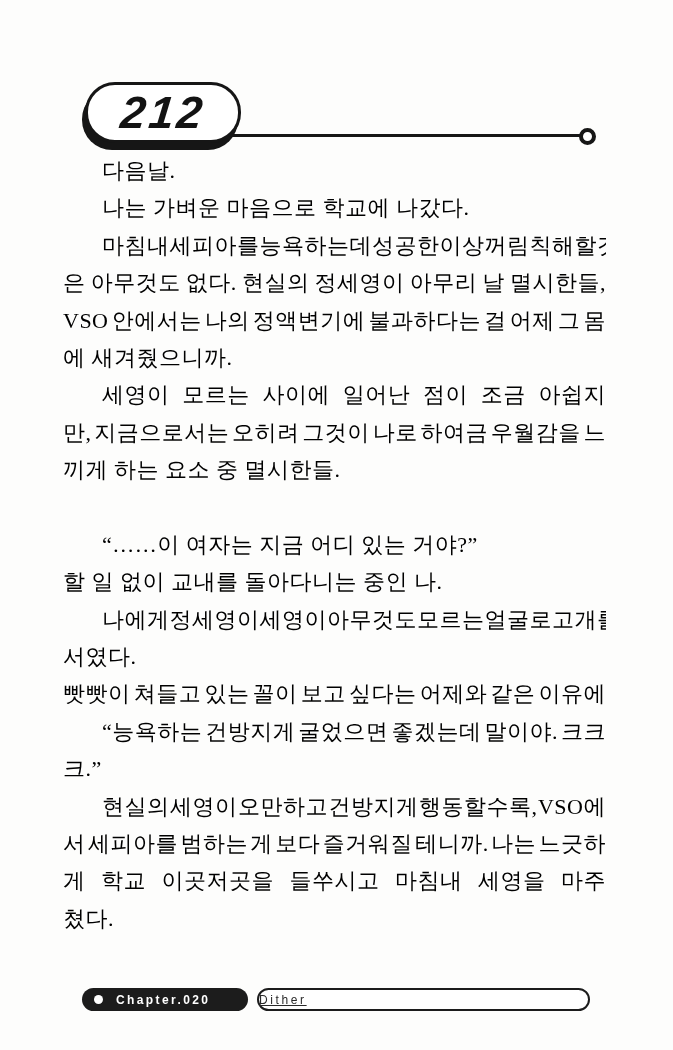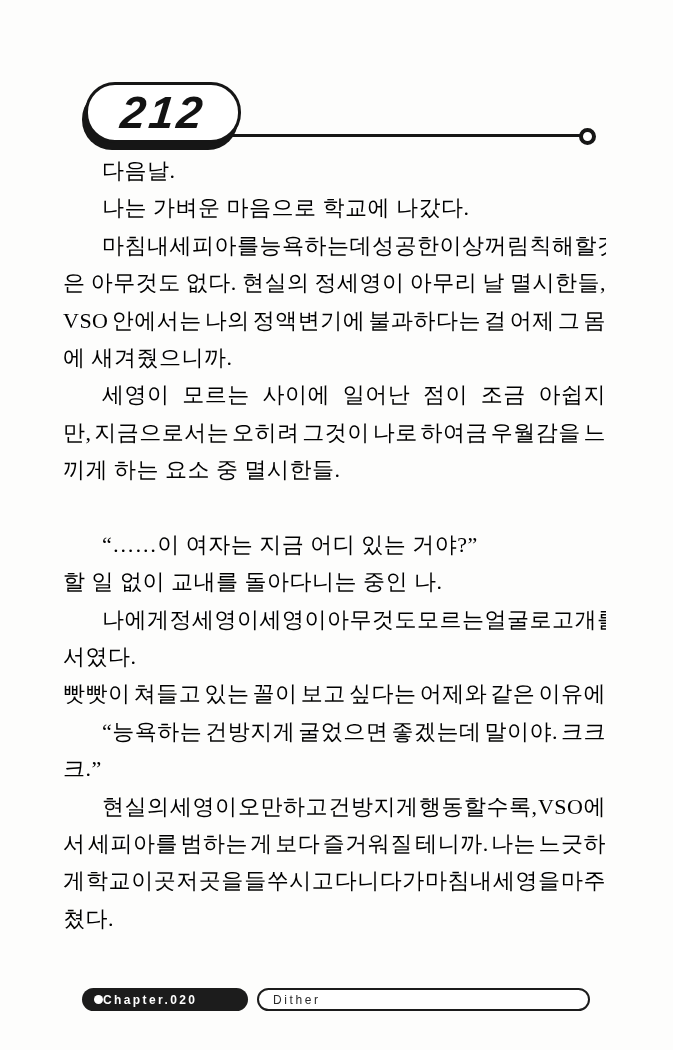--- a/index.html
+++ b/index.html
@@ -58,30 +58,31 @@
     background:#1c1c1c;border-radius:12px;
     display:flex;align-items:center;z-index:1;
   }
   .footer-dot{
     width:9px;height:9px;background:#ffffff;border-radius:50%;
     margin-left:12px;flex:0 0 auto;
   }
   .footer-chapter-label{
     color:#ffffff;font-family:"Liberation Sans",sans-serif;
     font-size:12px;font-weight:bold;letter-spacing:2.4px;
+    margin-left:13px;
   }
   .footer-title{
     position:absolute;left:257px;top:988px;width:329px;height:19px;
     background:#ffffff;border:2px solid #1c1c1c;border-radius:12px;
     display:flex;align-items:center;
   }
   .footer-title-label{
     color:#2a2a2a;font-family:"Liberation Sans",sans-serif;
     font-size:12px;letter-spacing:2.6px;
-    margin-left:14px;
+    text-decoration:underline;
   }
 </style>
 </head>
 <body>
 
 <div class="page">
 
   <div class="page-badge">
     <span class="page-number">212</span>
   </div>
@@ -193,21 +194,20 @@
         <span>즐거워질</span>
         <span>테니까.</span>
         <span>나는</span>
         <span>느긋하</span>
       </div>
       <div class="line fill">
         <span>게</span>
         <span>학교</span>
         <span>이곳저곳을</span>
         <span>들쑤시고</span>
-        <span>다니다가</span>
         <span>마침내</span>
         <span>세영을</span>
         <span>마주</span>
       </div>
       <div class="line">쳤다.</div>
     </main>
 
   <div class="footer-chapter">
     <span class="footer-dot"></span>
     <span class="footer-chapter-label">Chapter.020</span>

